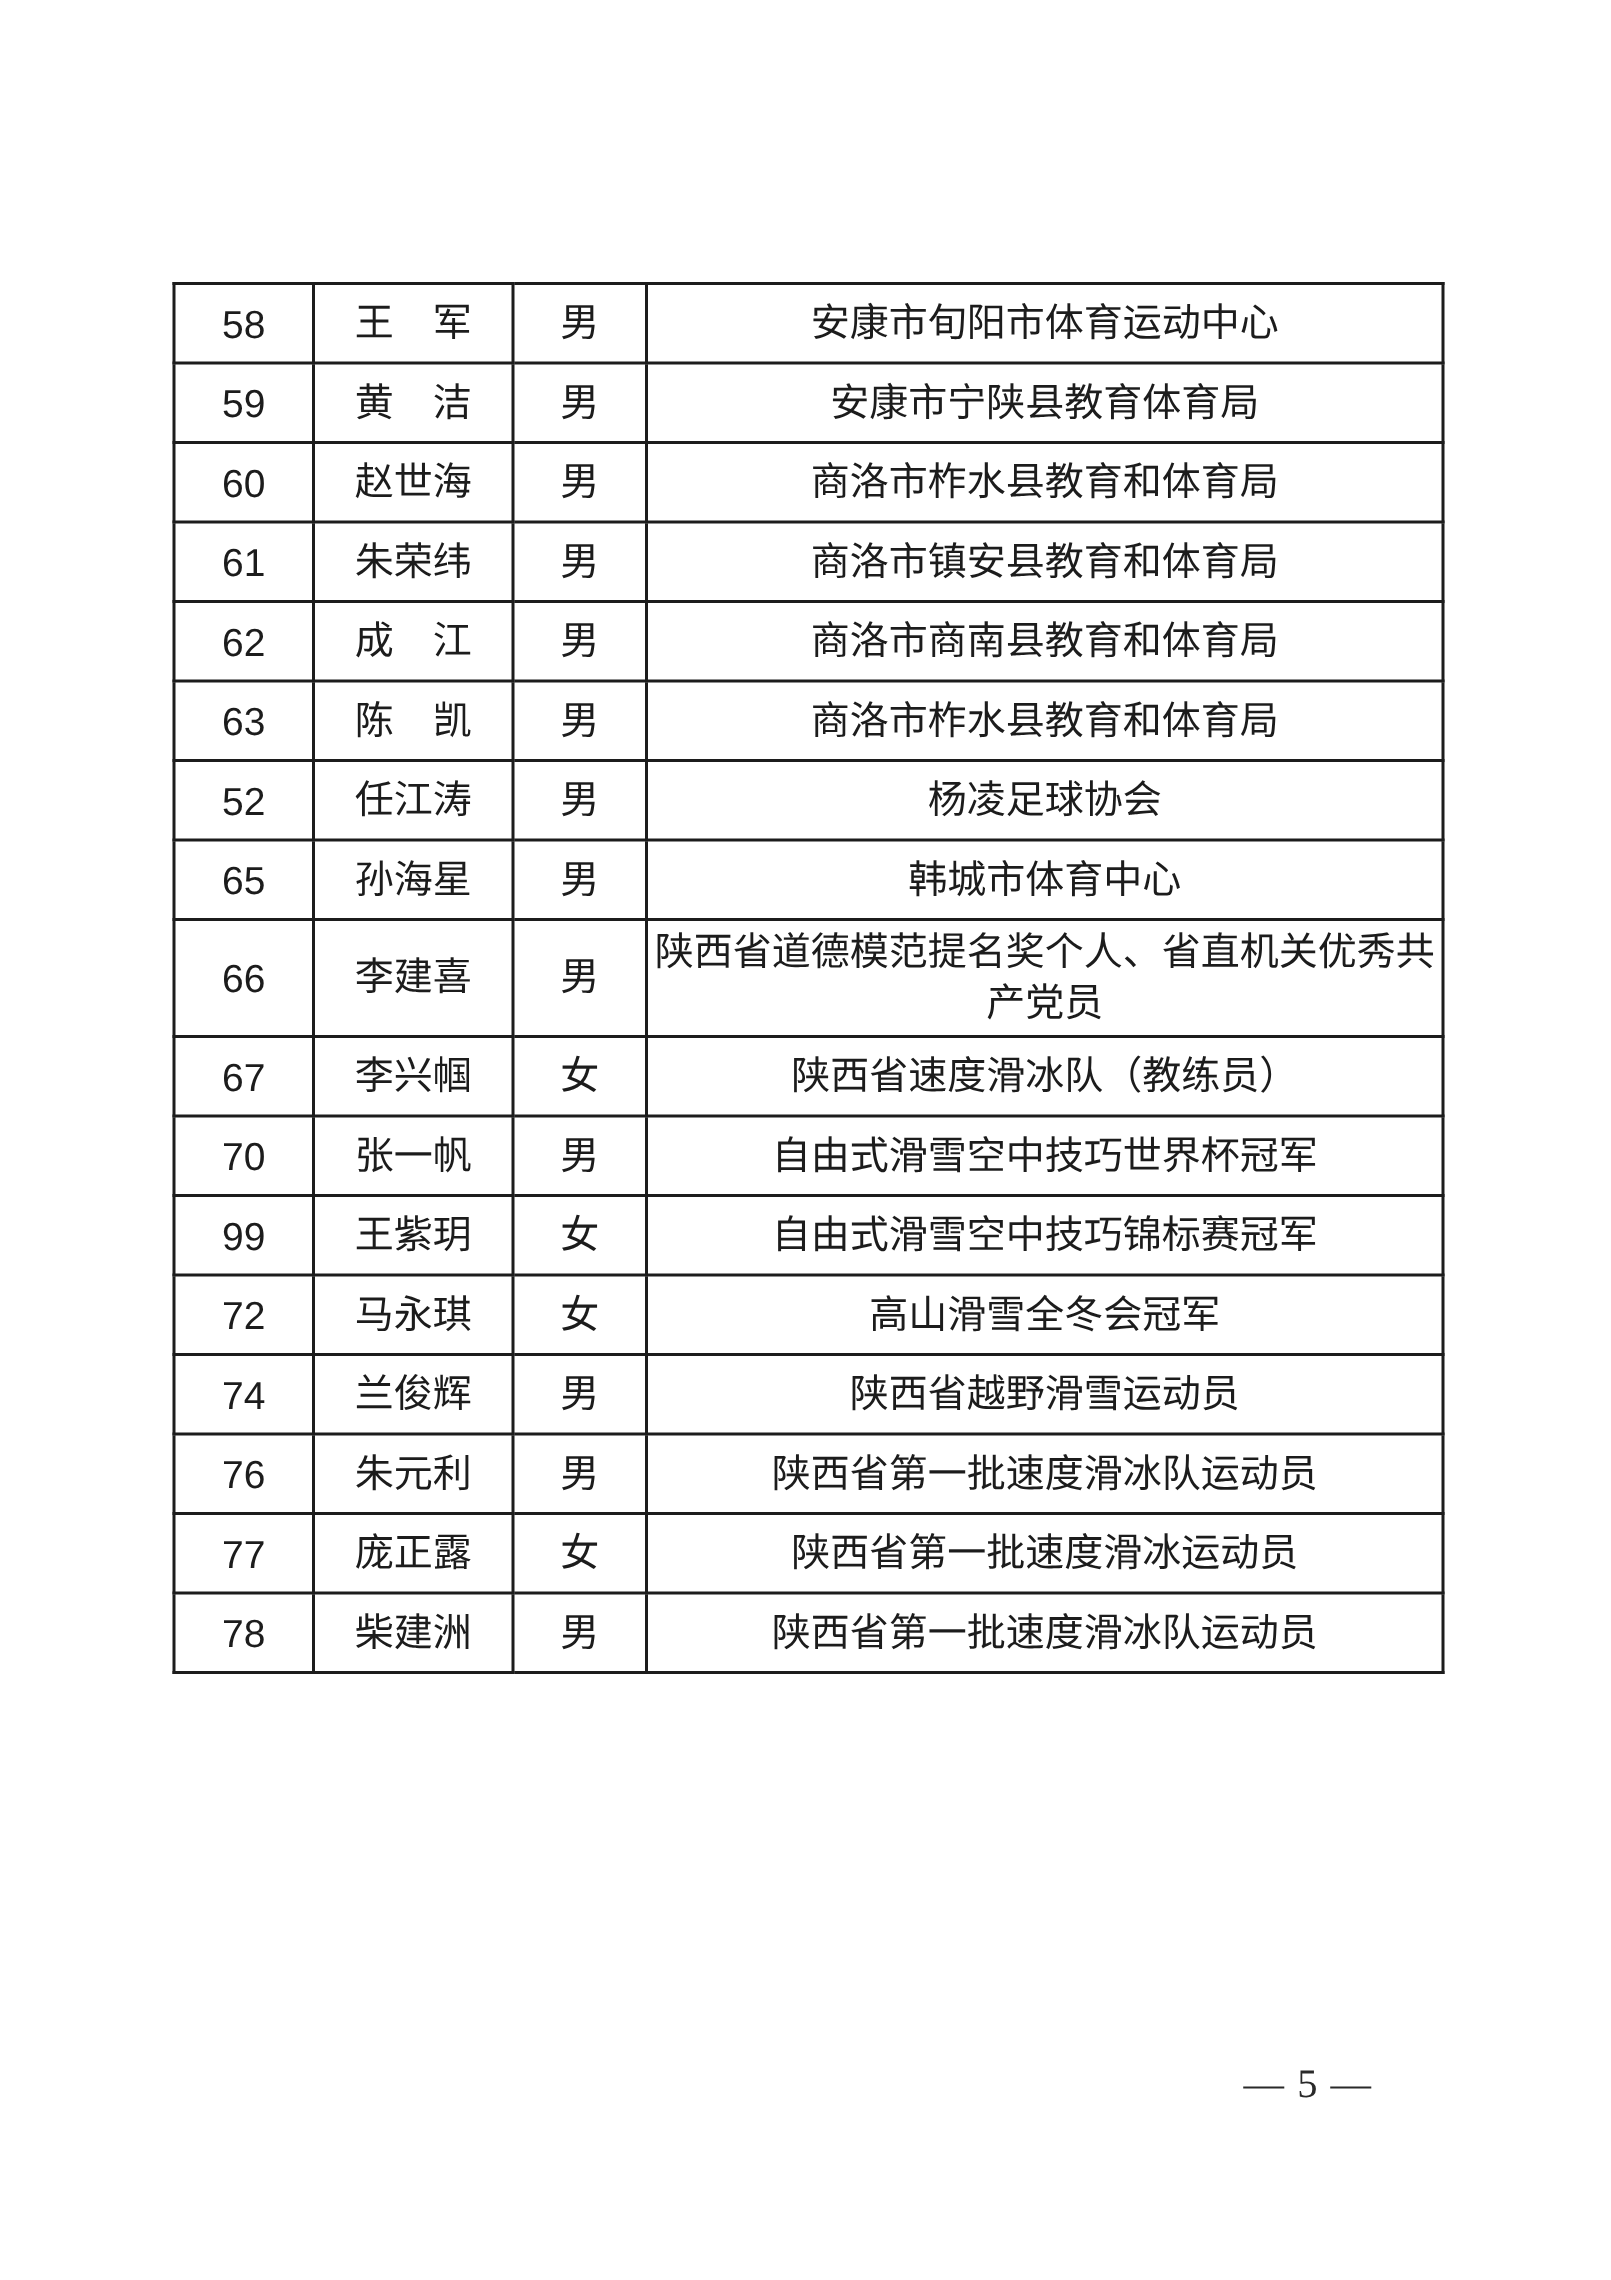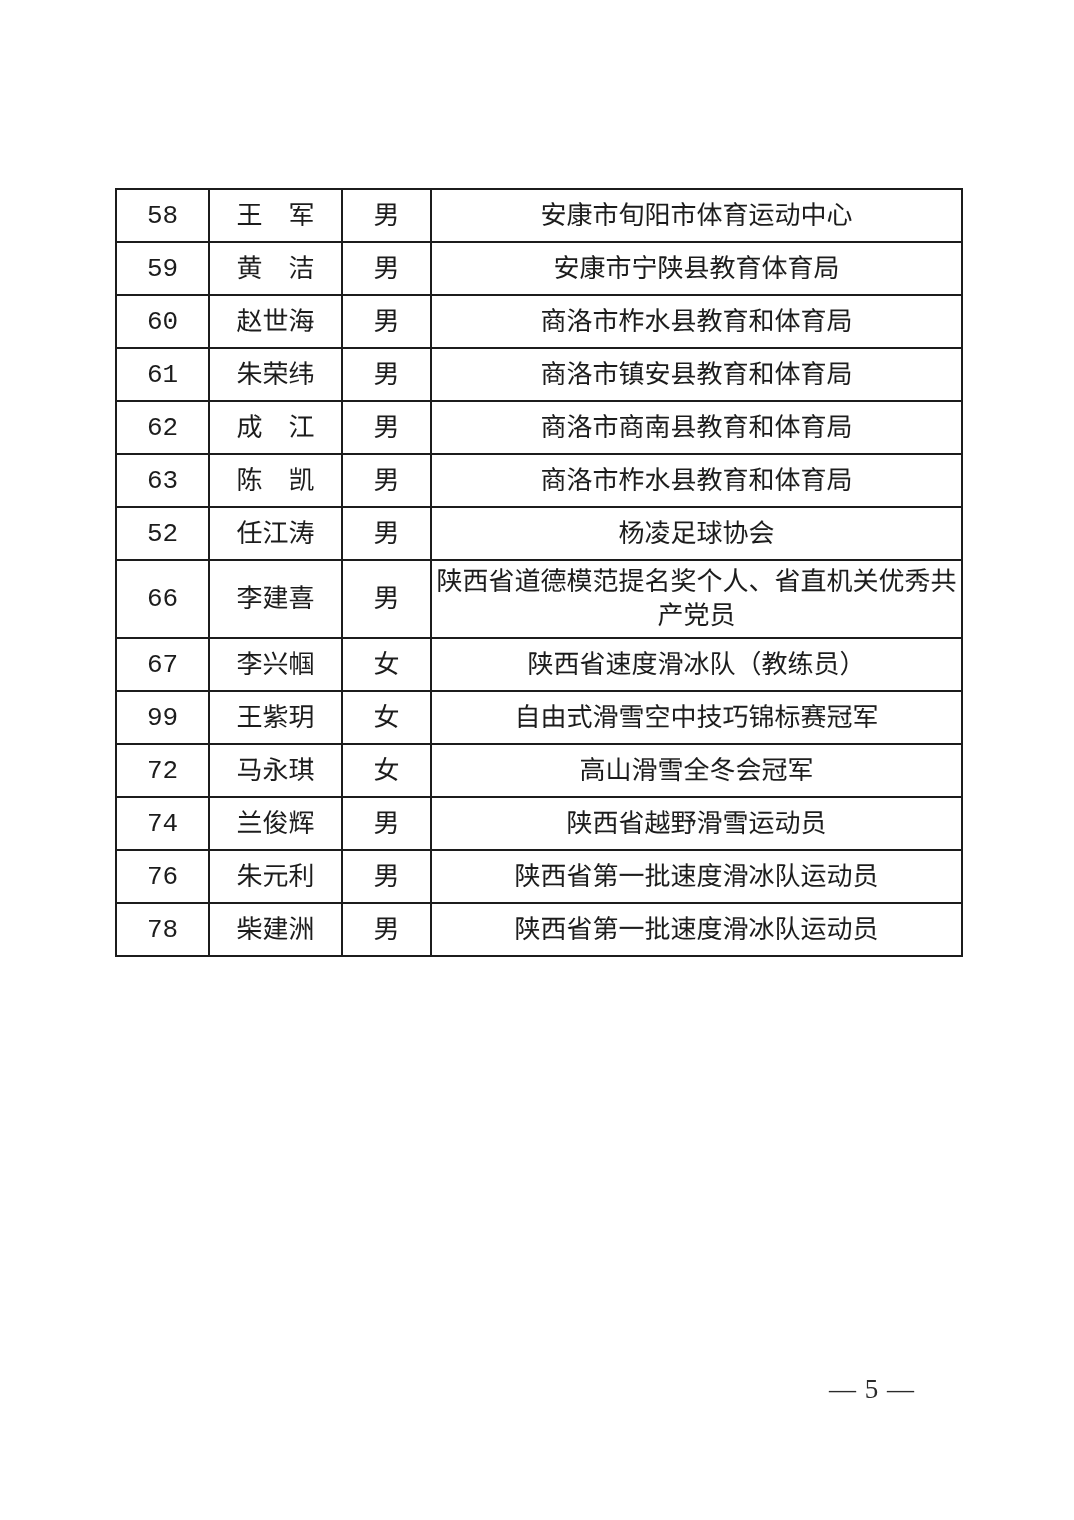--- a/index.html
+++ b/index.html
@@ -35,21 +35,21 @@
     line-height: 34px;
     height: 51px;
     padding: 0 4px;
     overflow: hidden;
   }
   table.roster tr.tall td {
     height: 76px;
   }
   td.c-no {
     font-size: 27px;
-    font-family: Liberation Mono, monospace;
+    font-family: Liberation Sans, sans-serif;
   }
   .footer {
     position: absolute;
     left: 828px;
     top: 1374px;
     width: 88px;
     text-align: center;
     font-size: 27px;
     color: #2a2a2a;
     letter-spacing: 1px;
@@ -105,31 +105,43 @@
         <td class="c-name">陈　凯</td>
         <td class="c-gender">男</td>
         <td class="c-aff">商洛市柞水县教育和体育局</td>
       </tr>
         <tr style="">
         <td class="c-no">52</td>
         <td class="c-name">任江涛</td>
         <td class="c-gender">男</td>
         <td class="c-aff">杨凌足球协会</td>
       </tr>
+        <tr style="">
+        <td class="c-no">65</td>
+        <td class="c-name">孙海星</td>
+        <td class="c-gender">男</td>
+        <td class="c-aff">韩城市体育中心</td>
+      </tr>
         <tr style="" class="tall">
         <td class="c-no">66</td>
         <td class="c-name">李建喜</td>
         <td class="c-gender">男</td>
         <td class="c-aff">陕西省道德模范提名奖个人、省直机关优秀共产党员</td>
       </tr>
         <tr style="">
         <td class="c-no">67</td>
         <td class="c-name">李兴帼</td>
         <td class="c-gender">女</td>
         <td class="c-aff">陕西省速度滑冰队（教练员）</td>
+      </tr>
+        <tr style="">
+        <td class="c-no">70</td>
+        <td class="c-name">张一帆</td>
+        <td class="c-gender">男</td>
+        <td class="c-aff">自由式滑雪空中技巧世界杯冠军</td>
       </tr>
         <tr style="">
         <td class="c-no">99</td>
         <td class="c-name">王紫玥</td>
         <td class="c-gender">女</td>
         <td class="c-aff">自由式滑雪空中技巧锦标赛冠军</td>
       </tr>
         <tr style="">
         <td class="c-no">72</td>
         <td class="c-name">马永琪</td>
@@ -142,20 +154,26 @@
         <td class="c-gender">男</td>
         <td class="c-aff">陕西省越野滑雪运动员</td>
       </tr>
         <tr style="">
         <td class="c-no">76</td>
         <td class="c-name">朱元利</td>
         <td class="c-gender">男</td>
         <td class="c-aff">陕西省第一批速度滑冰队运动员</td>
       </tr>
         <tr style="">
+        <td class="c-no">77</td>
+        <td class="c-name">庞正露</td>
+        <td class="c-gender">女</td>
+        <td class="c-aff">陕西省第一批速度滑冰运动员</td>
+      </tr>
+        <tr style="">
         <td class="c-no">78</td>
         <td class="c-name">柴建洲</td>
         <td class="c-gender">男</td>
         <td class="c-aff">陕西省第一批速度滑冰队运动员</td>
       </tr>
       </tbody>
   </table>
 
   <div class="footer">— 5 —</div>
 

